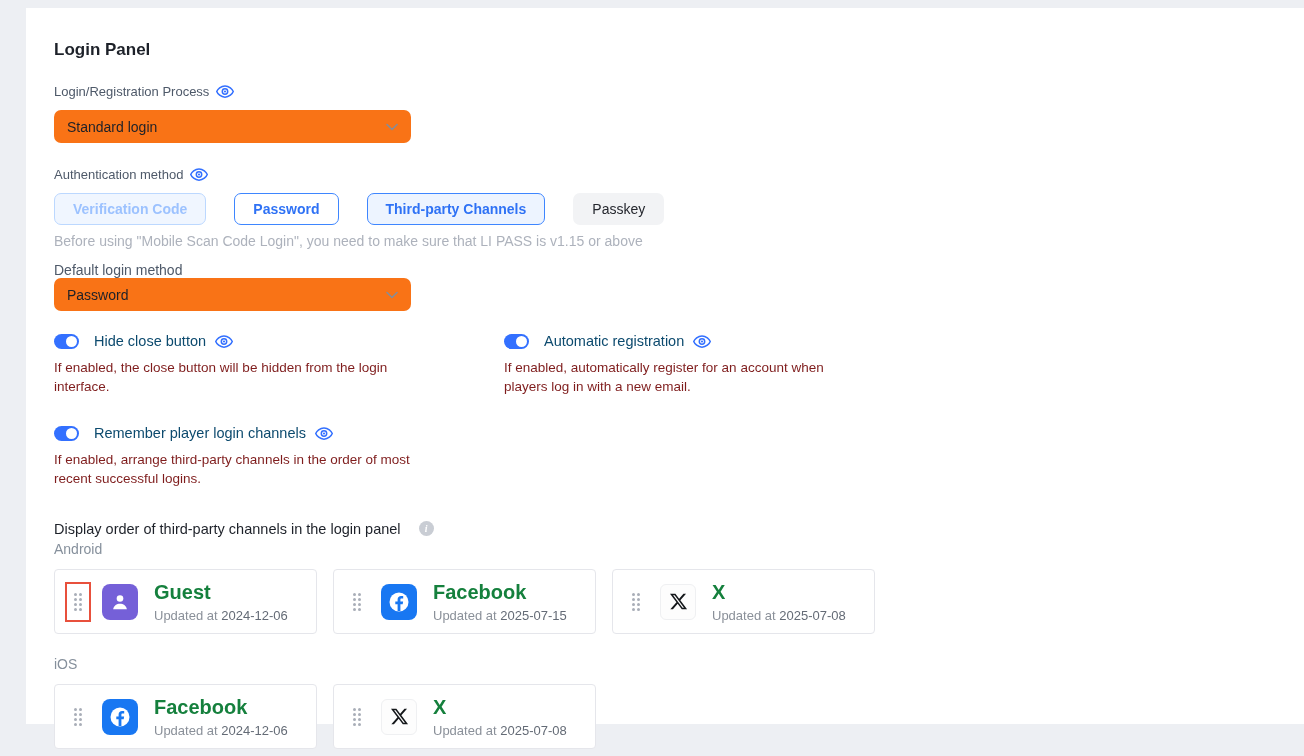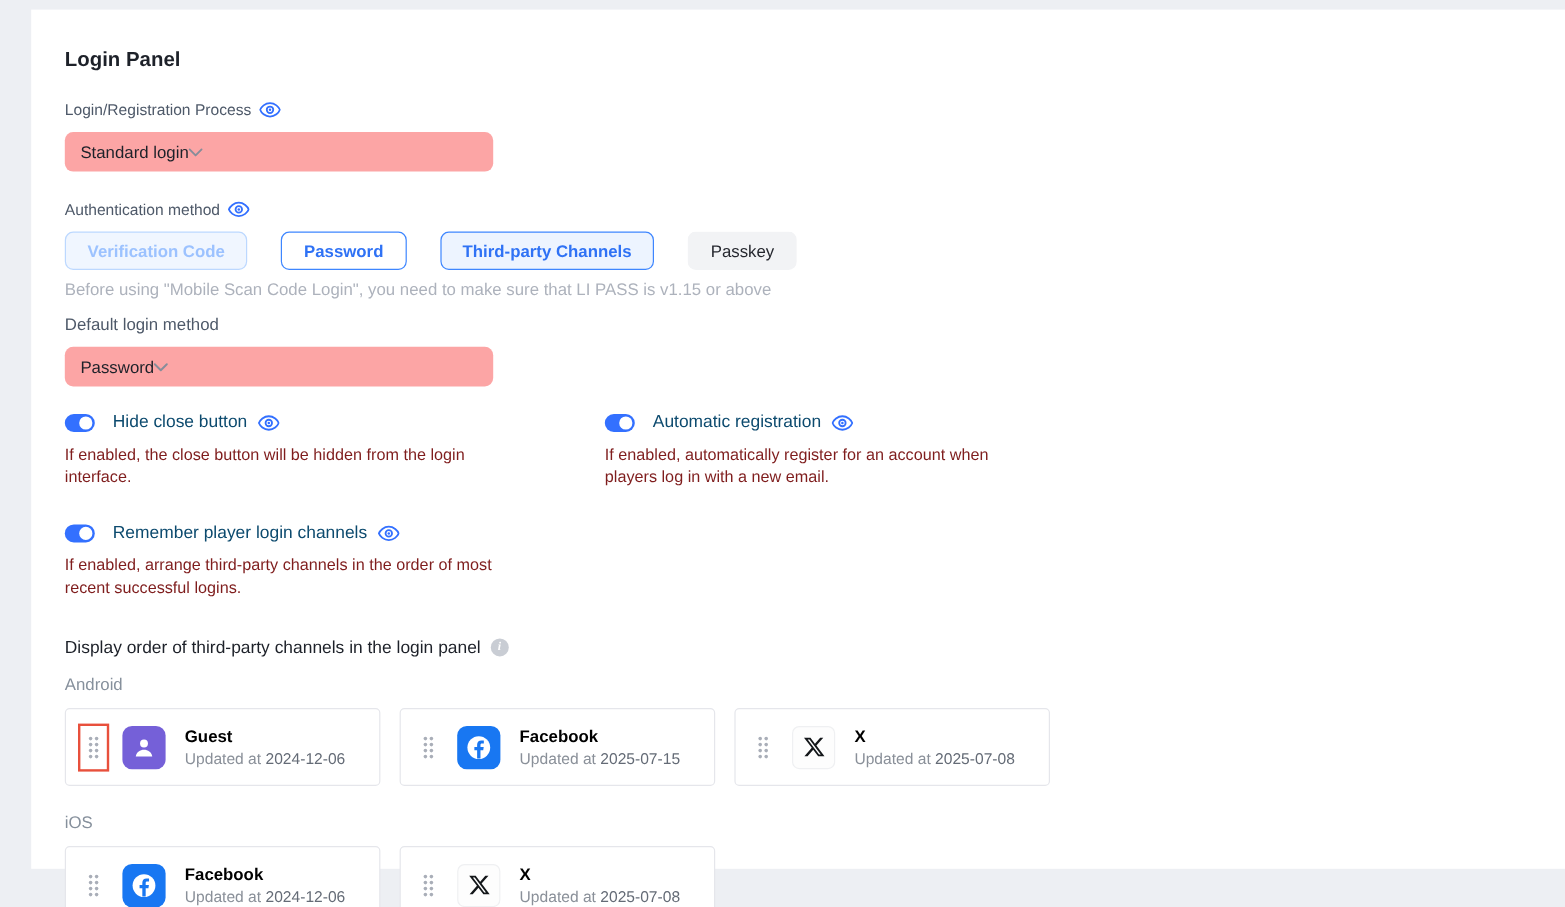--- a/index.html
+++ b/index.html
@@ -15,60 +15,60 @@
     background:#ffffff; padding:32px 30px 0 28px;
   }
   .page-title { font-size:17px; font-weight:700; color:#1d2129; margin:0 0 24px 0; }
 
   .field-label {
     display:flex; align-items:center; gap:7px;
     font-size:13px; color:#4e5969; margin-bottom:11px;
   }
 
   .select {
-    width:357px; height:33px; background:#fca5a5; border-radius:7px;
-    display:flex; align-items:center; 
+    width:357px; height:33px; background:#f97316; border-radius:7px;
+    display:flex; align-items:center; justify-content:space-between;
     padding:0 13px; font-size:14px; color:#1d2129; cursor:pointer;
     margin-bottom:24px;
   }
   .select .chev { display:flex; }
 
   .seg-row { display:flex; gap:28px; margin-bottom:8px; }
   .seg {
     height:32px; border-radius:7px; display:flex; align-items:center;
     padding:0 18px; font-size:14px; cursor:pointer; border:1px solid transparent;
   }
   .seg.faded   { background:#f0f6ff; border-color:#bcd8ff; color:#9cc2ff; font-weight:700; }
   .seg.outline { background:#ffffff; border-color:#3e86ff; color:#2f72f5; font-weight:700; }
   .seg.filled  { background:#edf4ff; border-color:#3e86ff; color:#2f72f5; font-weight:700; }
   .seg.plain   { background:#f2f3f5; color:#25272e; font-weight:400; }
 
   .hint { font-size:14px; color:#adb2bc; margin-bottom:13px; }
 
-  .sub-label { font-size:14px; color:#4e5969; margin-bottom:11px; }
+  .sub-label { font-size:14px; color:#4e5969; }
 
   .toggle-grid { display:grid; grid-template-columns:450px auto; margin-top:22px; }
   .toggle-block { margin-bottom:29px; }
   .toggle-head { display:flex; align-items:center; gap:9px; }
   .toggle-head .tlabel { font-size:14.5px; color:#0c4a6e; margin-left:6px; }
   .switch {
     width:25px; height:15px; border-radius:9px; background:#3370ff;
     position:relative; cursor:pointer; flex:0 0 auto;
   }
   .switch::after {
     content:''; position:absolute; top:2px; right:2px; width:11px; height:11px;
     border-radius:50%; background:#fff;
   }
   .toggle-desc { font-size:13.5px; color:#7f1d1d; line-height:19px; margin-top:9px; }
   .w360 { max-width:365px; }
   .w355 { max-width:358px; }
 
   .display-order-label {
-    display:flex; align-items:flex-start; gap:8px;
-    font-size:14.5px; color:#1d2129; margin-top:4px; margin-bottom:14px;
+    display:flex; align-items:flex-start; gap:18px;
+    font-size:14.5px; color:#1d2129; margin-top:4px; margin-bottom:4px;
   }
   .platform-label { font-size:14px; color:#86909c; margin-bottom:12px; }
 
   .cards-row { display:flex; gap:16px; margin-bottom:22px; }
   .card {
     width:263px; height:65px; background:#fff;
     border:1px solid #e5e6eb; border-radius:4px;
     display:flex; align-items:center; padding-left:19px;
   }
   .drag { display:grid; grid-template-columns:repeat(2,3px); grid-auto-rows:3px; gap:2px 2px; cursor:grab; }
@@ -78,21 +78,21 @@
     content:''; position:absolute; left:-9px; right:-9px; top:-11px; bottom:-11px;
     border:2px solid #e8503c; pointer-events:none;
   }
   .tile {
     width:36px; height:36px; border-radius:8px; margin:0 16px 0 20px;
     display:flex; align-items:center; justify-content:center; flex:0 0 auto;
   }
   .tile.guest { background:#7560d8; }
   .tile.facebook { background:#1877f2; }
   .tile.x { background:#fdfdfd; border:1px solid #eff0f2; border-radius:6px; }
-  .card-text .cname { font-size:14px; font-weight:700; color:#000000; margin-bottom:4px; }
+  .card-text .cname { font-size:20px; font-weight:700; color:#15803d; margin-bottom:4px; }
   .card-text .cupd { font-size:13px; color:#8a9099; }
   .card-text .cupd .date { color:#646b76; }
 
   .info-icon {
     width:15px; height:15px; border-radius:50%; background:#c9cdd4; color:#fff;
     font-size:10px; line-height:15px; text-align:center; font-weight:700; font-style:italic;
     display:inline-block; font-family:"Liberation Serif", serif;
   }
   .eye { display:flex; }
 </style>

